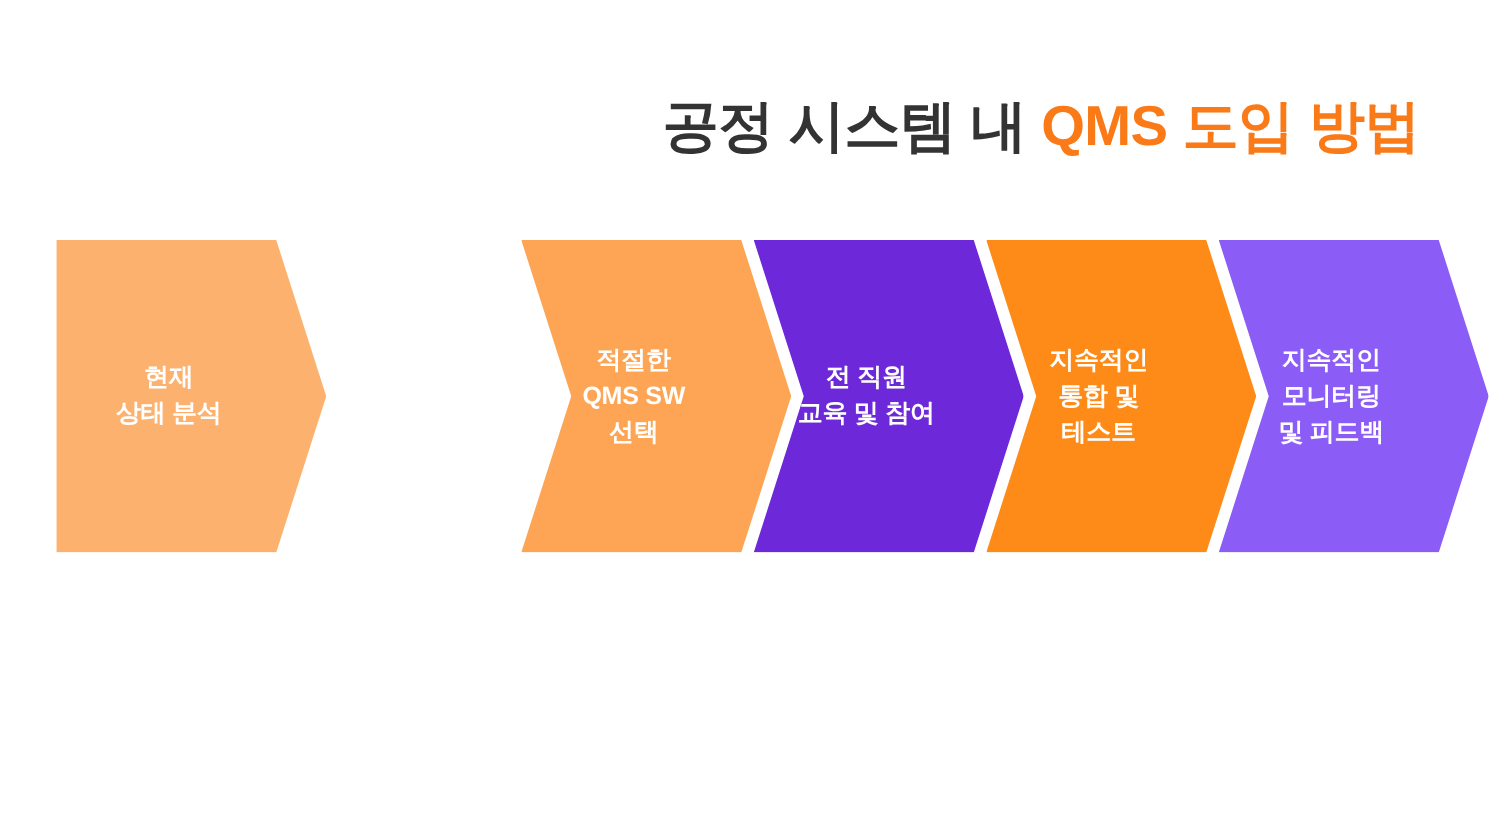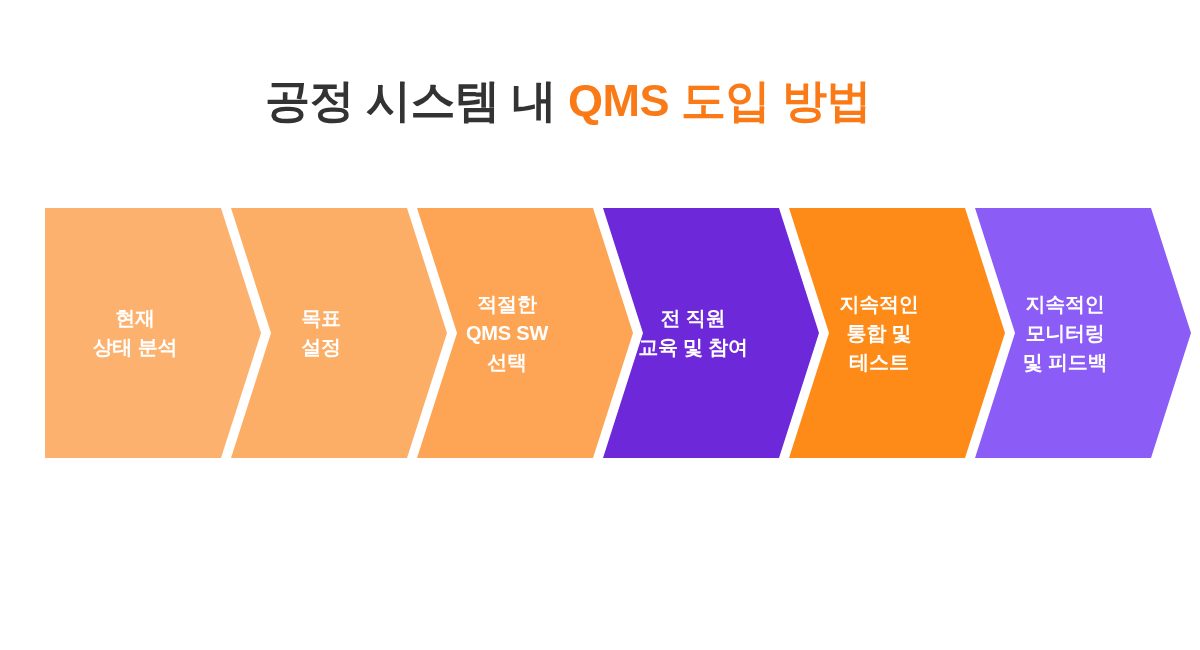--- a/index.html
+++ b/index.html
@@ -14,41 +14,41 @@
     overflow: hidden;
     position: relative;
   }
 
   
   .title-wrap {
     position: absolute;
     top: 74px;
     left: 0;
     width: 1136px;
-    text-align: center;
+    text-align: right;
     white-space: nowrap;
   }
   .title {
     font-size: 45px;
     font-weight: 700;
     letter-spacing: -0.5px;
     line-height: 1.2;
   }
   .title .t-dark {
     color: #333333;
   }
   .title .t-accent {
     color: #F97A16;
   }
 
   
   .process {
     position: absolute;
     left: 45px;
-    top: 208px;
+    top: 192px;
     width: 1120px;
     height: 244px;
   }
   .chev {
     position: absolute;
     top: 0;
     height: 250px;
     width: 216px;
     display: flex;
     align-items: center;
@@ -87,24 +87,20 @@
   </span>
 </div>
 
 <div class="process">
 
   <div class="chev first" style="left: 0px; background: rgb(252, 178, 110);">
     <div class="chev-label">현재
 상태 분석</div>
   </div>
 
-  <div class="chev mid" style="left: 186px; background: rgb(252, 174, 102);">
-    <div class="chev-label">목표
-설정</div>
-  </div>
 
   <div class="chev mid" style="left: 372px; background: rgb(253, 165, 84);">
     <div class="chev-label">적절한
 QMS SW
 선택</div>
   </div>
 
   <div class="chev mid" style="left: 558px; background: #6d28d9;">
     <div class="chev-label">전 직원
 교육 및 참여</div>

